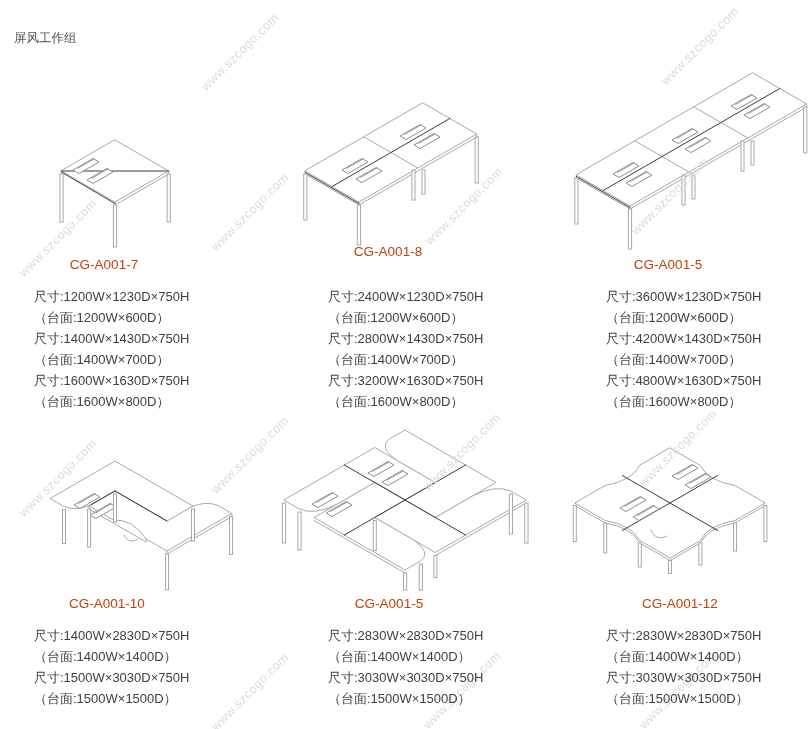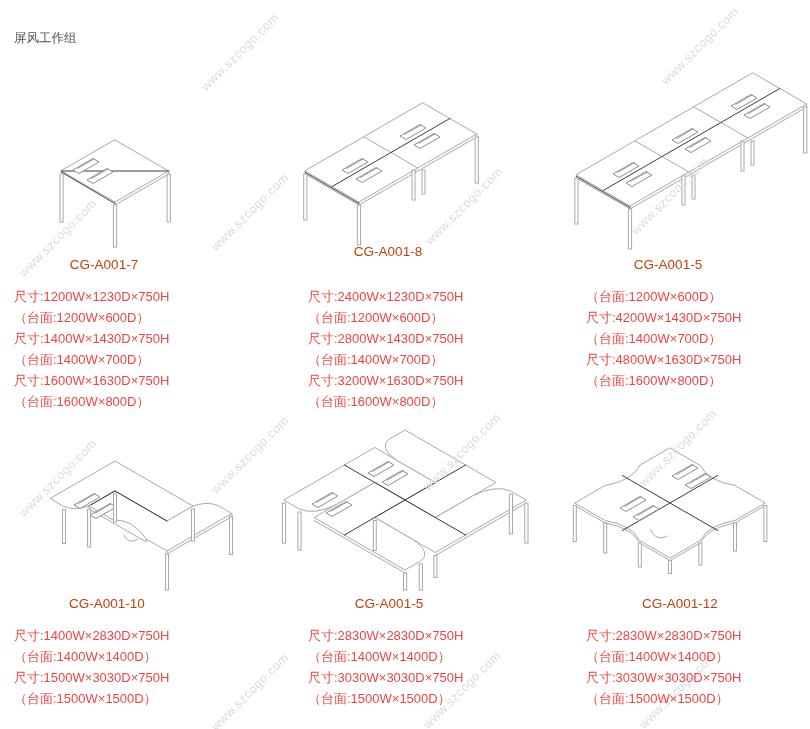--- a/index.html
+++ b/index.html
@@ -1,20 +1,20 @@
 <!DOCTYPE html>
 <html><head>
 <meta charset="utf-8">
 <style>
   html,body{margin:0;padding:0;background:#fff;}
   .page{position:relative;width:810px;height:729px;background:#ffffff;overflow:hidden;
         font-family:"Liberation Sans","DejaVu Sans",sans-serif;}
   .page-title{position:absolute;left:14px;top:30px;font-size:12.5px;color:#4f4f4f;z-index:4;}
   .code{position:absolute;width:180px;text-align:center;font-size:13.5px;color:#c2410c;z-index:4;}
-  .specs{position:absolute;z-index:4;font-size:13px;color:#ef4444;line-height:21px;white-space:nowrap;}
+  .specs{position:absolute;z-index:4;font-size:13px;color:#404040;line-height:21px;white-space:nowrap;margin-left:20px;}
   .wm{position:absolute;z-index:3;color:#dbdbdb;font-size:12.5px;letter-spacing:.5px;white-space:nowrap;
       transform:translate(-50%,-50%) rotate(-45deg);pointer-events:none;}
   svg.draw{position:absolute;z-index:1;overflow:visible;}
   svg.draw path{fill:#ffffff;stroke:#a9a9a9;stroke-width:1;stroke-linejoin:round;stroke-linecap:round;}
   svg.draw path.ln{fill:none;}
   svg.draw path.dk{fill:none;stroke:#3b3b3b;}
   svg.draw rect.leg{fill:#ffffff;stroke:#a8a8a8;stroke-width:1;}
   #defs-svg{position:absolute;width:0;height:0;}
   #defs-svg .tray-outer{fill:#ffffff;stroke:#8f8f8f;stroke-width:1;stroke-linejoin:round;}
   #defs-svg .tray-inner{fill:none;stroke:#9a9a9a;stroke-width:1;}
@@ -181,20 +181,21 @@
   </div>
   <div class="specs" style="left:308px;top:286px">
     <div>尺寸:2400W×1230D×750H</div>
     <div>（台面:1200W×600D）</div>
     <div>尺寸:2800W×1430D×750H</div>
     <div>（台面:1400W×700D）</div>
     <div>尺寸:3200W×1630D×750H</div>
     <div>（台面:1600W×800D）</div>
   </div>
   <div class="specs" style="left:586px;top:286px">
+    <div>尺寸:3600W×1230D×750H</div>
     <div>（台面:1200W×600D）</div>
     <div>尺寸:4200W×1430D×750H</div>
     <div>（台面:1400W×700D）</div>
     <div>尺寸:4800W×1630D×750H</div>
     <div>（台面:1600W×800D）</div>
   </div>
   <div class="specs" style="left:14px;top:625px">
     <div>尺寸:1400W×2830D×750H</div>
     <div>（台面:1400W×1400D）</div>
     <div>尺寸:1500W×3030D×750H</div>

